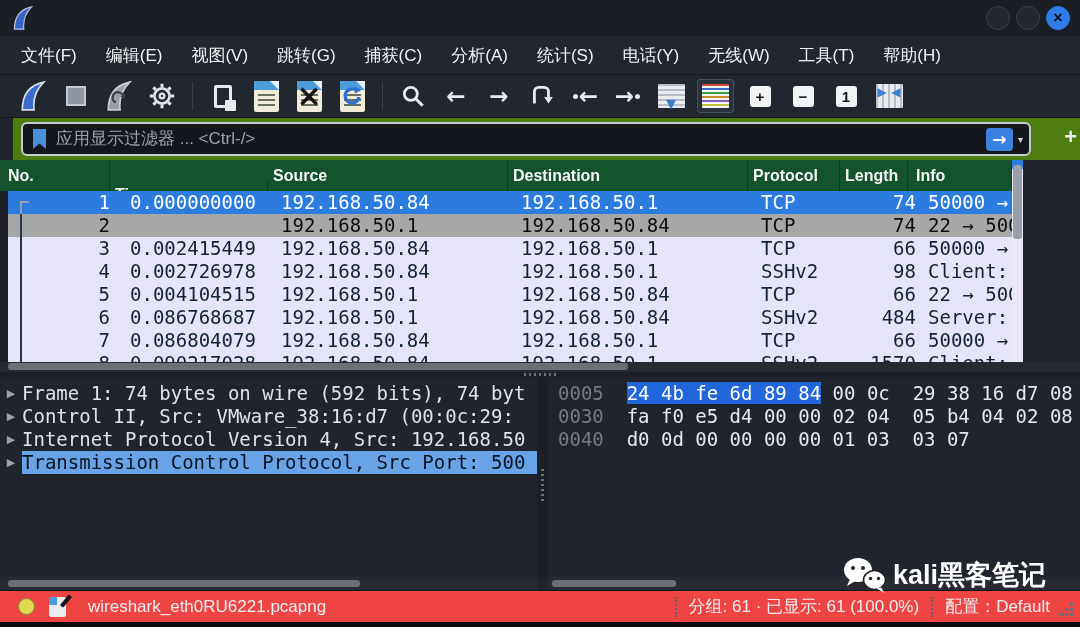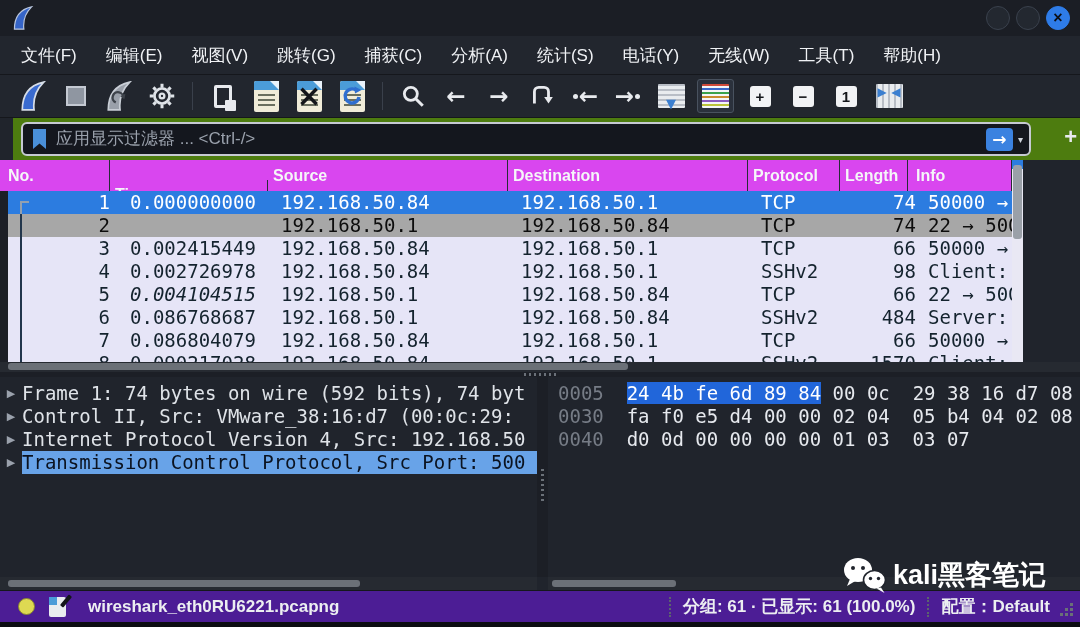--- a/index.html
+++ b/index.html
@@ -66,21 +66,21 @@
     clip-path:polygon(0 0,100% 0,100% 100%,50% 72%,0 100%);}
   .filterinput{flex:1;background:transparent;border:none;outline:none;color:#d6dae0;
     font-size:17px;font-family:"Liberation Sans","DejaVu Sans",sans-serif;}
   .filterinput::placeholder{color:#9aa1ac;}
   .applybtn{width:27px;height:23px;background:#3b82e0;border-radius:4px;color:#fff;
     display:flex;align-items:center;justify-content:center;font-size:17px;font-weight:bold;
     font-family:"DejaVu Sans",sans-serif;}
   .applycaret{color:#cfd4db;font-size:10px;margin-left:5px;font-family:"DejaVu Sans",sans-serif;}
   .plusbtn{position:absolute;right:16px;top:8px;color:#e8eaee;font-size:22px;font-weight:bold;line-height:1;}
   
-  .plist-header{position:absolute;left:0;top:160px;width:1012px;height:31px;background:#d946ef;
+  .plist-header{position:absolute;left:0;top:160px;width:1012px;height:31px;background:#14532d;
     display:flex;align-items:center;font-size:16px;font-weight:bold;color:#f5f6f8;}
   .ph-cell{height:100%;display:flex;align-items:center;padding-left:5px;
     border-right:1px solid #272c35;white-space:nowrap;overflow:hidden;}
   .plist-rows{position:absolute;left:0;top:191px;width:1012px;height:171px;overflow:hidden;
     background:#1c1f26;}
   .prow{position:relative;margin-left:8px;width:1004px;height:23px;display:flex;
     font-family:"DejaVu Sans Mono","Liberation Mono",monospace;font-size:19px;line-height:23px;
     background:#e6e5f7;color:#14232e;white-space:nowrap;}
   .prow.selected{background:#2c7ce0;color:#ffffff;}
   .prow.gray{background:#a7a7a7;color:#0d0d0d;}
@@ -111,22 +111,22 @@
     background:repeating-linear-gradient(#6a7078 0 2px,transparent 2px 5px);}
   .hex-pane{position:absolute;left:548px;top:377px;width:532px;height:200px;background:#20242c;
     overflow:hidden;padding:5px 0 0 10px;}
   .hexline{height:23px;font-family:"DejaVu Sans Mono","Liberation Mono",monospace;
     font-size:19px;line-height:23px;white-space:pre;color:#e6e9ee;}
   .hexline .off{color:#767c86;}
   .hexline .hl{background:#2166da;color:#ffffff;}
   .pane-hscroll{position:absolute;height:13px;background:#262a31;top:577px;}
   .pane-hscroll .thumb{position:absolute;top:3px;height:7px;background:#6b7077;border-radius:3px;}
   
-  .statusbar{position:absolute;left:0;top:590px;width:1080px;height:32px;background:#4c1d95;
-    border-top:1px solid #15171c;display:flex;align-items:center;font-size:17px;color:#eceef1;font-weight:bold;}
+  .statusbar{position:absolute;left:0;top:590px;width:1080px;height:32px;background:#ef4444;
+    border-top:1px solid #15171c;display:flex;align-items:center;font-size:17px;color:#eceef1;}
   .expert-dot{width:17px;height:17px;border-radius:50%;background:#ded952;border:1px solid #8a8730;
     margin-left:18px;flex-shrink:0;}
   .comment-ic{width:17px;height:20px;background:#e9ecef;border-radius:2px;margin-left:14px;position:relative;flex-shrink:0;}
   .comment-ic::before{content:'';position:absolute;left:0;top:0;width:8px;height:8px;background:#4b9cd8;}
   .comment-ic::after{content:'';position:absolute;right:-2px;top:-3px;width:4px;height:14px;
     background:#14161a;transform:rotate(40deg);border-radius:1px;}
   .fname{margin-left:22px;white-space:nowrap;}
   .sb-right{margin-left:auto;display:flex;align-items:center;}
   .vsep-dotted{height:20px;border-left:2px dotted #5c636e;margin:0 12px;}
   .grip{width:14px;height:14px;margin:8px 6px 0 10px;align-self:flex-start;position:relative;}
@@ -338,21 +338,21 @@
         <span class="pcell" style="width: 158px; padding-left: 12px;">0.002726978</span>
         <span class="pcell" style="width: 240px; padding-left: 5px;">192.168.50.84</span>
         <span class="pcell" style="width: 240px; padding-left: 5px;">192.168.50.1</span>
         <span class="pcell" style="width: 92px; padding-left: 5px;">SSHv2</span>
         <span class="pcell" style="width: 68px; text-align: right; padding-right: 0px;">98</span>
         <span class="pcell" style="flex: 1 1 0%; padding-left: 12px;">Client: P</span>
       </div>
       <div class="prow">
         <div class="convn"></div>
         <span class="pcell" style="width: 110px; text-align: right; padding-right: 8px;">5</span>
-        <span class="pcell" style="width: 158px; padding-left: 12px; font-style: italic;">0.004104515</span>
+        <span class="pcell" style="width: 158px; padding-left: 12px;">0.004104515</span>
         <span class="pcell" style="width: 240px; padding-left: 5px;">192.168.50.1</span>
         <span class="pcell" style="width: 240px; padding-left: 5px;">192.168.50.84</span>
         <span class="pcell" style="width: 92px; padding-left: 5px;">TCP</span>
         <span class="pcell" style="width: 68px; text-align: right; padding-right: 0px;">66</span>
         <span class="pcell" style="flex: 1 1 0%; padding-left: 12px;">22 → 5000</span>
       </div>
       <div class="prow">
         <div class="convn"></div>
         <span class="pcell" style="width: 110px; text-align: right; padding-right: 8px;">6</span>
         <span class="pcell" style="width: 158px; padding-left: 12px;">0.086768687</span>

